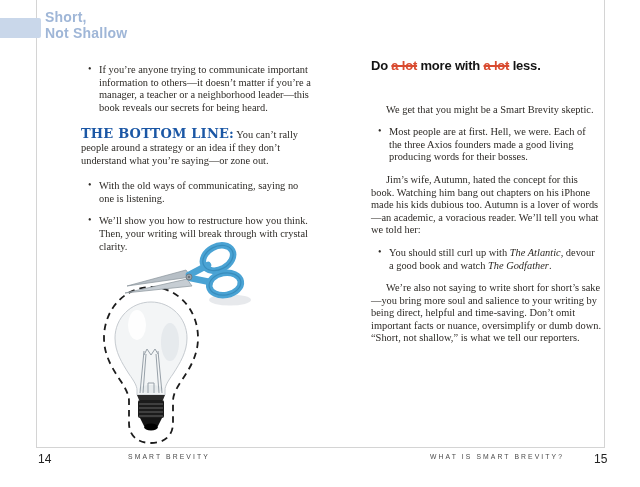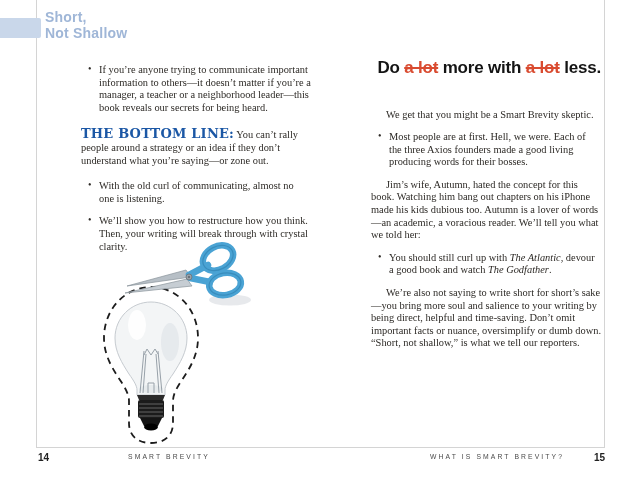--- a/index.html
+++ b/index.html
@@ -39,40 +39,40 @@
   .bottom-line .label {
     font-family:"DejaVu Serif", serif; font-weight:bold;
     color:#1b57a5; font-size:13px; letter-spacing:.2px;
   }
   
   .right-col {
     position:absolute; left:371px; top:58px; width:230px;
     font-size:10.4px; line-height:1.21; z-index:1;
   }
   .headline {
-    margin:0 0 30px 0; text-align:right; white-space:nowrap;
+    margin:0 0 30px 0; text-align:left; white-space:nowrap;
     font-family:"Liberation Sans", sans-serif; font-weight:bold;
-    font-size:17px; letter-spacing:-.2px; color:#141414;
+    font-size:13px; letter-spacing:-.2px; color:#141414;
   }
   .headline .struck {
     color:#d94b30;
     text-decoration:line-through; text-decoration-thickness:2px;
   }
   .intro, .para { margin:0 0 10px 0; text-indent:15px; }
   .para { margin-top:1px; }
   .em { font-style:italic; }
   
   .illustration {
     position:absolute; left:58px; top:238px; width:205px; height:207px;
     margin:0; z-index:1;
   }
   
   .pagenum {
     position:absolute; top:452px; font-family:"Liberation Sans", sans-serif;
-    font-weight:bold; font-size:10px; color:#222; z-index:1;
+    font-weight:normal; font-size:12px; color:#222; z-index:1;
   }
   .pagenum.pn-left { left:38px; }
   .pagenum.pn-right { left:594px; }
   .running {
     position:absolute; top:452.5px; font-family:"Liberation Sans", sans-serif;
     font-size:6.8px; letter-spacing:2.1px; color:#4a4a4a; z-index:1;
     white-space:nowrap;
   }
   .running.rn-left { left:128px; }
   .running.rn-right { left:430px; }
@@ -87,21 +87,21 @@
   <span>Short,</span><br>
   <span>Not Shallow</span>
 </h1>
 
 <section class="left-col">
   <ul class="bullets">
     <li>If you’re anyone trying to communicate important information to others—it doesn’t matter if you’re a manager, a teacher or a neighborhood leader—this book reveals our secrets for being heard.</li>
   </ul>
   <p class="bottom-line"><span class="label">THE BOTTOM LINE:</span><span> You can’t rally people around a strategy or an idea if they don’t understand what you’re saying—or zone out.</span></p>
   <ul class="bullets">
-    <li>With the old curl of communicating, almost no one is listening.</li>
+    <li>With the old ways of communicating, saying no one is listening.</li>
     <li>We’ll show you how to restructure how you think. Then, your writing will break through with crystal clarity.</li>
   </ul>
 </section>
 
 <figure class="illustration">
   <svg width="205" height="207" viewBox="0 0 205 207" xmlns="http://www.w3.org/2000/svg">
 
     <g>
       <path d="M 93,49 C 119,49 140,71 140,100 C 140,117 132,130 124,142
                C 118,151 115,157 115,163 L 115,185 C 115,199 105,205 93,205

